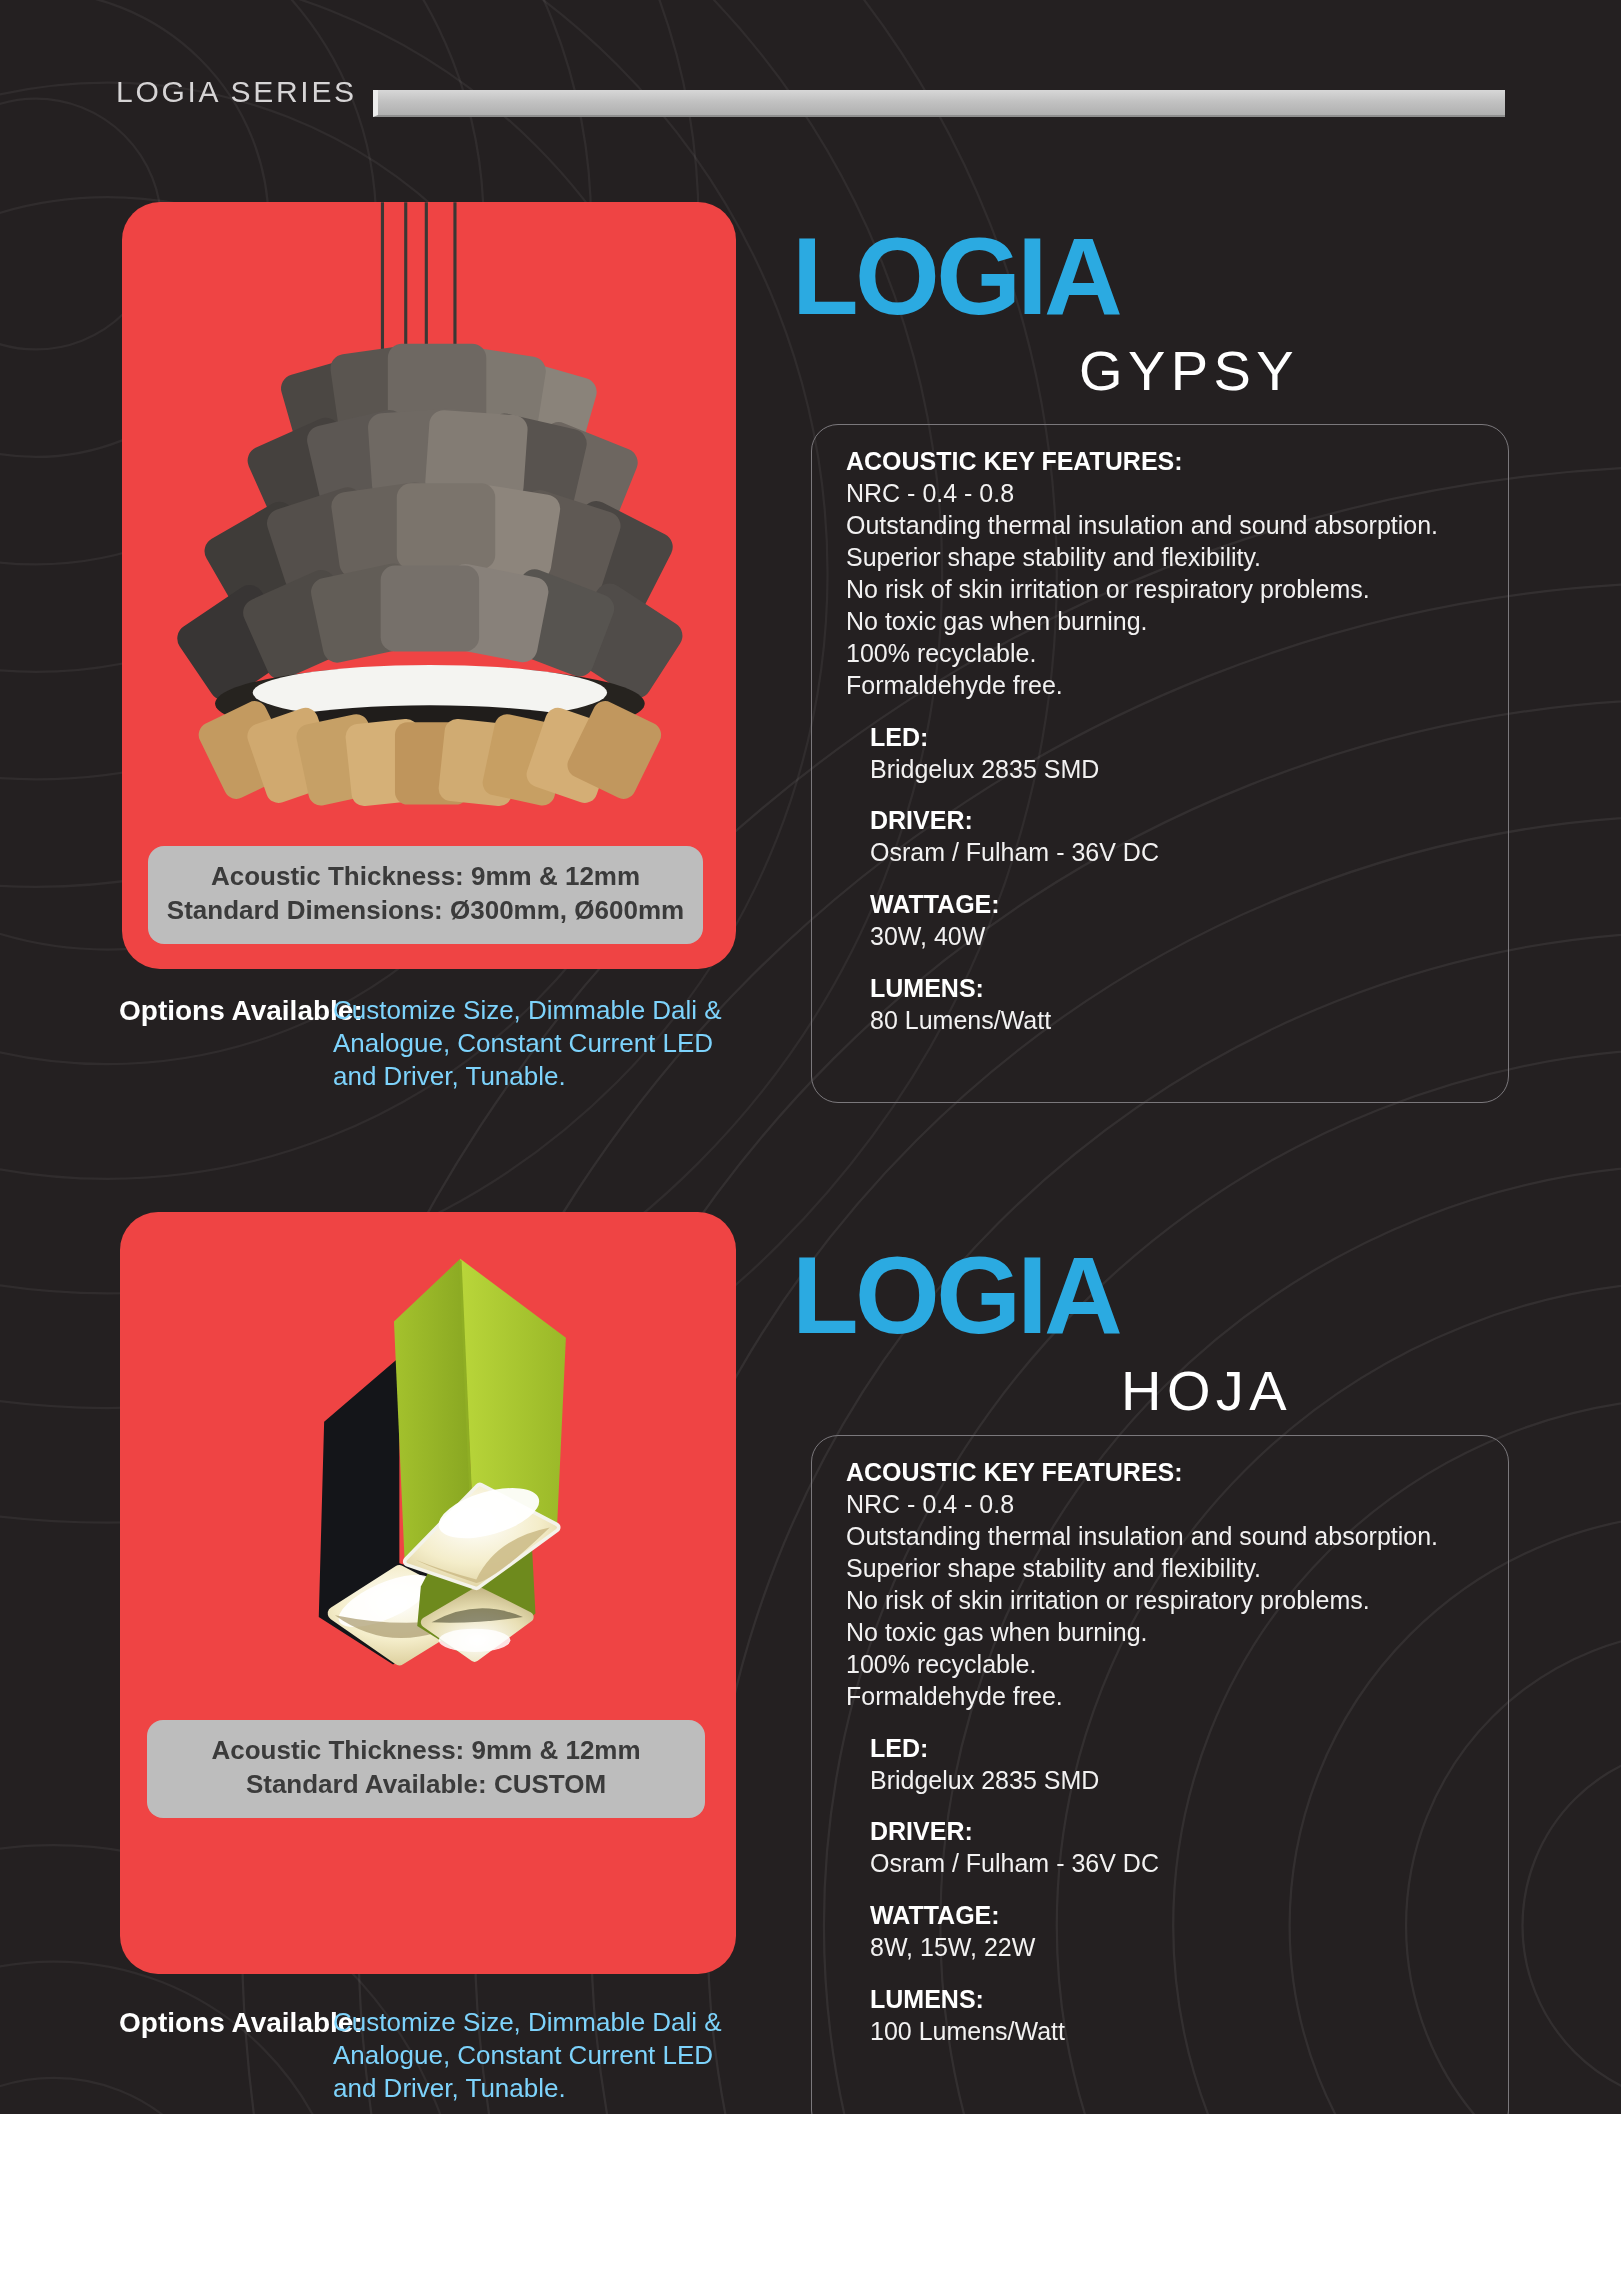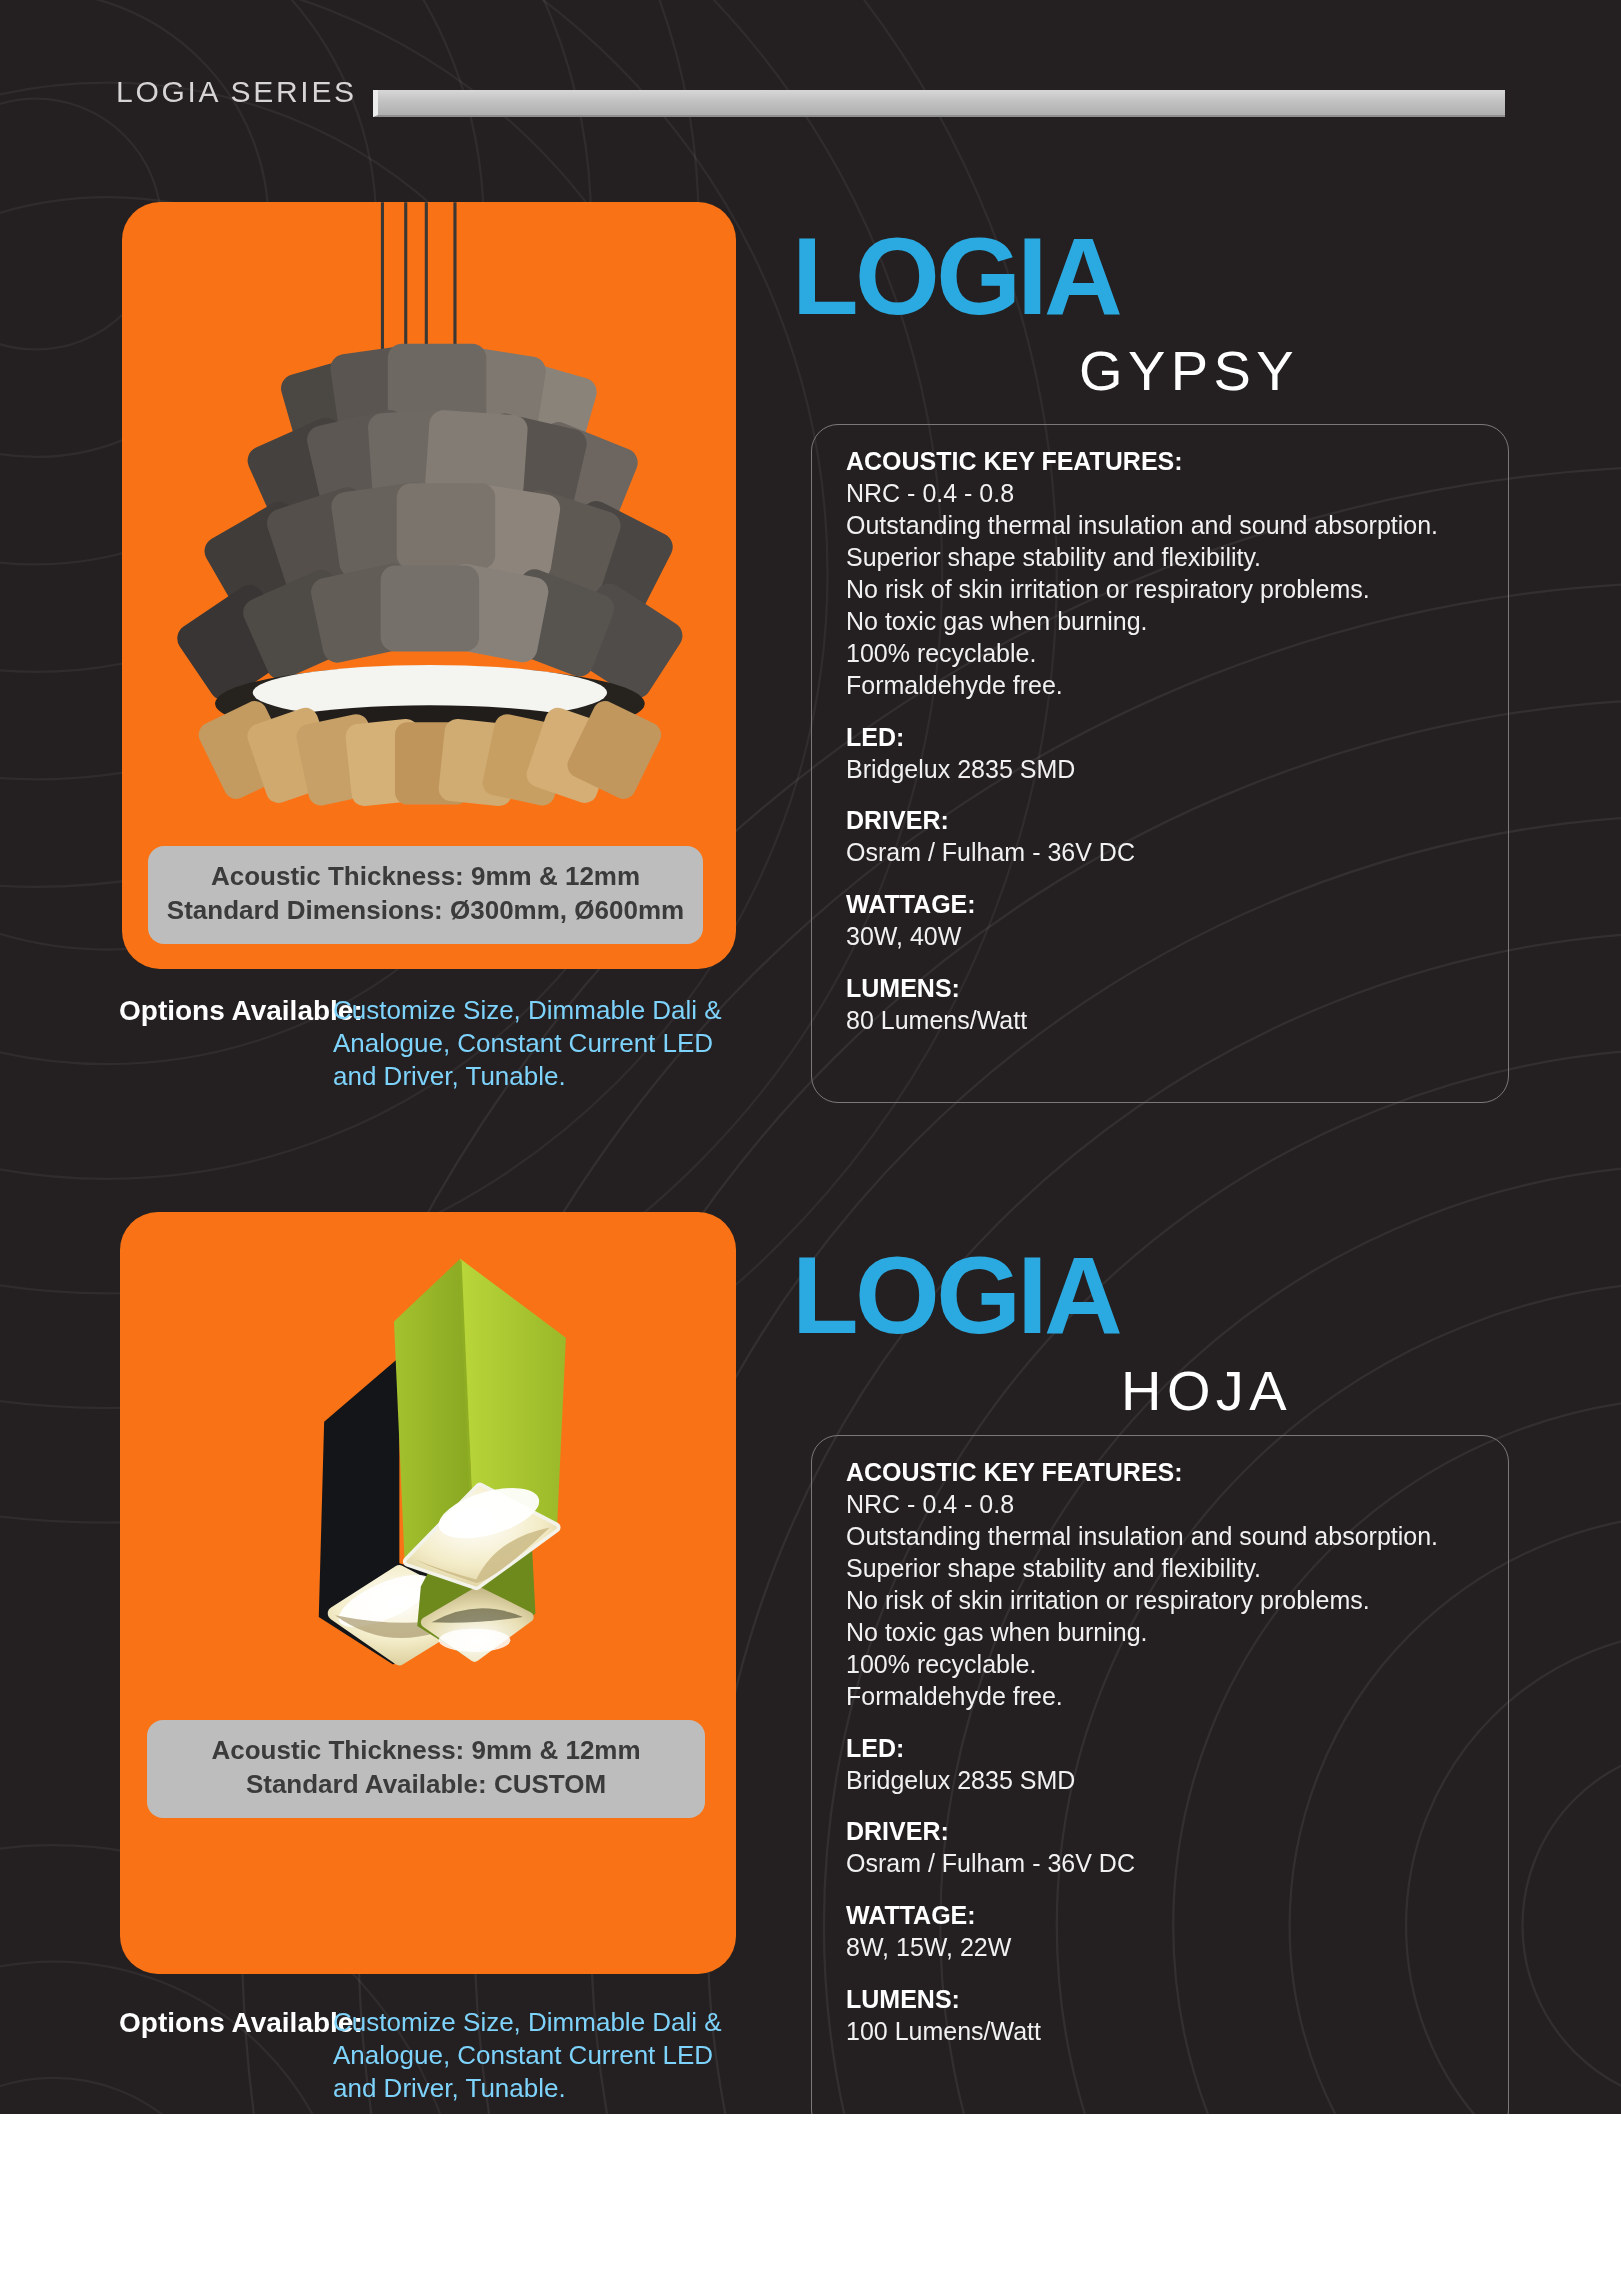--- a/index.html
+++ b/index.html
@@ -9,21 +9,21 @@
   .bg-circles{position:absolute;left:0;top:0;width:1621px;height:2114px;}
 
   
   .series-label{position:absolute;left:116px;top:75px;font-size:30px;letter-spacing:2.7px;
                 color:#d6d4d5;font-weight:400;}
   .series-bar{position:absolute;left:373px;top:90px;width:1127px;height:25px;
               background:linear-gradient(180deg,#d7d7d7 0%,#c2c2c2 45%,#b0b0b0 100%);
               border-left:5.4px solid #ececec;border-bottom:2.7px solid #8f8f8f;}
 
   
-  .card{position:absolute;background:#f97316;border-radius:38px;}
+  .card{position:absolute;background:#ef4444;border-radius:38px;}
   .card-gypsy{left:122px;top:202px;width:614px;height:767px;}
   .card-hoja{left:120px;top:1212px;width:616px;height:762px;}
   .lamp{position:absolute;left:0;top:0;}
   .caption{position:absolute;background:#bdbdbd;border-radius:16px;text-align:center;
            color:#3b3b3b;font-weight:bold;font-size:26px;line-height:34px;padding-top:13.4px;}
   .caption-gypsy{left:26px;top:644px;width:555px;height:85px;}
   .caption-hoja{left:27px;top:508px;width:558px;height:85px;}
 
   
   .brand{position:absolute;font-size:109px;font-weight:800;letter-spacing:-3.6px;line-height:1;color:#2baae1;}
@@ -33,21 +33,21 @@
          line-height:1;text-align:right;}
   .model-gypsy{left:792px;top:343px;width:507px;}
   .model-hoja{left:832px;top:1363px;width:460px;}
 
   
   .panel{position:absolute;box-sizing:border-box;border:1.8px solid #7b787c;border-radius:27px;
          padding:20px 63px 0 34px;color:#f2f1f1;font-size:25px;line-height:32px;font-weight:400;}
   .panel-gypsy{left:811px;top:424px;width:698px;height:679px;}
   .panel-hoja{left:811px;top:1435px;width:698px;height:702px;}
   .feat-heading{font-weight:bold;color:#ffffff;}
-  .spec{margin-top:19.7px;}
+  .spec{margin-top:19.7px;margin-left:24px;}
   .spec-label{font-weight:bold;color:#ffffff;}
 
   
   .opt-label{position:absolute;font-size:28px;font-weight:bold;color:#ffffff;line-height:33px;}
   .opt-text{position:absolute;font-size:26px;color:#7dd3fc;line-height:33px;width:405px;}
   .opt-label-gypsy{left:119px;top:994px;}
   .opt-text-gypsy{left:333px;top:994px;}
   .opt-label-hoja{left:119px;top:2006px;}
   .opt-text-hoja{left:333px;top:2006px;}
 </style>

